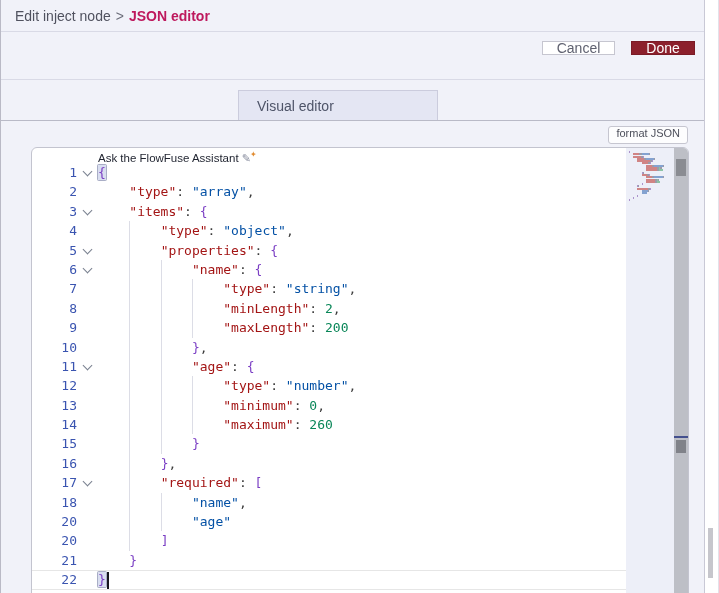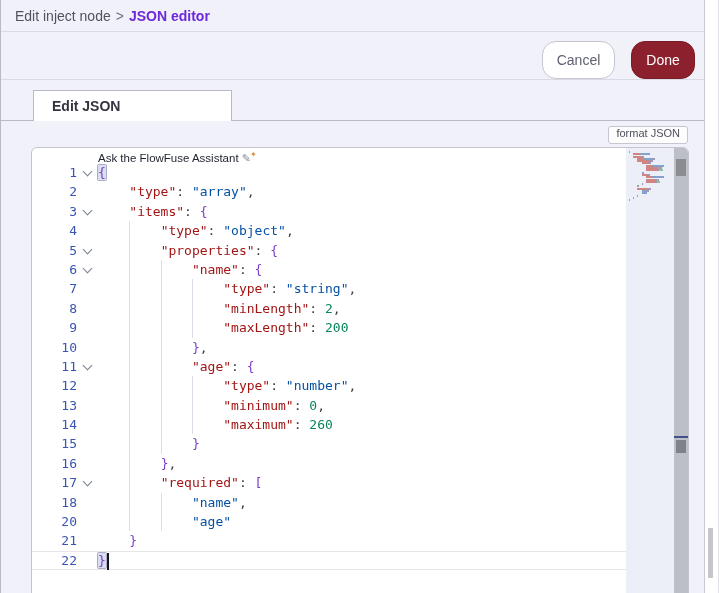--- a/index.html
+++ b/index.html
@@ -7,25 +7,25 @@
   body { font-family:"Liberation Sans", sans-serif; background:#fff; }
   .screen { position:relative; width:719px; height:593px; display:flex; }
 
   
   .dialog { position:relative; width:705px; height:593px; background:#f1f2f9;
             border-left:1px solid #babac6; border-right:1px solid #c9c9d6; }
 
   .header-band { height:32px; background:#f1f2f9; border-bottom:1px solid #d9dae6;
                  display:flex; align-items:center; padding-left:14px;
                  font-size:14px; color:#50525f; }
-  .header-band .crumb-current { font-weight:bold; color:#6d28d9; }
+  .header-band .crumb-current { font-weight:bold; color:#be185d; }
   .header-band .crumb-sep { margin:0 5px; color:#6b6d7a; }
 
   .action-band { position:relative; height:48px; background:#f1f2f9; border-bottom:1px solid #d9dae6; }
-  .btn { position:absolute; top:9px; height:38px; font-size:14px; border-radius:14px;
+  .btn { position:absolute; top:9px; height:14px; font-size:14px; border-radius:0;
          display:flex; align-items:center; justify-content:center; cursor:pointer; }
   .btn-cancel { right:89px; width:73px; background:#fff; border:1px solid #c6c6d0; color:#5f6170; }
   .btn-done   { right:9px;  width:64px; border:1px solid #7a1b26; color:#fff; font-weight:normal; }
 
   .tab-band { position:relative; height:41px; background:#f1f2f9; border-bottom:1px solid #b9bac7; }
   .tab { position:absolute; height:30px; font-size:14px; display:flex; align-items:center;
          padding-left:18px; cursor:pointer; }
   .tab-active { left:32px; bottom:-1px; width:199px; height:31px; background:#fff;
                 border:1px solid #b9bac7; border-bottom:none; font-weight:bold; color:#33343f; }
   .tab-inactive { left:237px; bottom:0; width:200px; background:#e4e6f3;
@@ -94,21 +94,21 @@
         <span>Edit inject node</span><span class="crumb-sep">&gt;</span><span class="crumb-current">JSON editor</span>
       </span>
     </div>
 
     <div class="action-band">
       <div class="btn btn-cancel">Cancel</div>
       <div class="btn btn-done" id="done-btn" style="background: rgb(140, 32, 44);">Done</div>
     </div>
 
     <div class="tab-band">
-      <div class="tab tab-active">Edit JSON</div>
+      <div class="tab tab-inactive">Visual editor</div>
     </div>
 
     <div class="body-band">
       <div class="format-btn">format JSON</div>
 
       <div class="editor">
         <div class="code-area">
           <div class="hint">
             <span>Ask the FlowFuse Assistant</span>
             <span class="pencil">✎</span><span class="spark">✦</span>
@@ -126,20 +126,21 @@
               <div class="row"><div class="guide" style="left: 97.32px;"></div><div class="guide" style="left: 128.64px;"></div><span class="gutter">10</span><span class="foldcol"></span><span class="tok-pln">            </span><span class="tok-brc">}</span><span class="tok-pun">,</span></div>
               <div class="row"><div class="guide" style="left: 97.32px;"></div><div class="guide" style="left: 128.64px;"></div><span class="gutter">11</span><span class="foldcol"><span class="chevron"></span></span><span class="tok-pln">            </span><span class="tok-key">"age"</span><span class="tok-pun">: </span><span class="tok-brc">{</span></div>
               <div class="row"><div class="guide" style="left: 97.32px;"></div><div class="guide" style="left: 128.64px;"></div><div class="guide" style="left: 159.96px;"></div><span class="gutter">12</span><span class="foldcol"></span><span class="tok-pln">                </span><span class="tok-key">"type"</span><span class="tok-pun">: </span><span class="tok-str">"number"</span><span class="tok-pun">,</span></div>
               <div class="row"><div class="guide" style="left: 97.32px;"></div><div class="guide" style="left: 128.64px;"></div><div class="guide" style="left: 159.96px;"></div><span class="gutter">13</span><span class="foldcol"></span><span class="tok-pln">                </span><span class="tok-key">"minimum"</span><span class="tok-pun">: </span><span class="tok-num">0</span><span class="tok-pun">,</span></div>
               <div class="row"><div class="guide" style="left: 97.32px;"></div><div class="guide" style="left: 128.64px;"></div><div class="guide" style="left: 159.96px;"></div><span class="gutter">14</span><span class="foldcol"></span><span class="tok-pln">                </span><span class="tok-key">"maximum"</span><span class="tok-pun">: </span><span class="tok-num">260</span></div>
               <div class="row"><div class="guide" style="left: 97.32px;"></div><div class="guide" style="left: 128.64px;"></div><span class="gutter">15</span><span class="foldcol"></span><span class="tok-pln">            </span><span class="tok-brc">}</span></div>
               <div class="row"><div class="guide" style="left: 97.32px;"></div><span class="gutter">16</span><span class="foldcol"></span><span class="tok-pln">        </span><span class="tok-brc">}</span><span class="tok-pun">,</span></div>
               <div class="row"><div class="guide" style="left: 97.32px;"></div><span class="gutter">17</span><span class="foldcol"><span class="chevron"></span></span><span class="tok-pln">        </span><span class="tok-key">"required"</span><span class="tok-pun">: </span><span class="tok-brc">[</span></div>
               <div class="row"><div class="guide" style="left: 97.32px;"></div><div class="guide" style="left: 128.64px;"></div><span class="gutter">18</span><span class="foldcol"></span><span class="tok-pln">            </span><span class="tok-str">"name"</span><span class="tok-pun">,</span></div>
               <div class="row"><div class="guide" style="left: 97.32px;"></div><div class="guide" style="left: 128.64px;"></div><span class="gutter">20</span><span class="foldcol"></span><span class="tok-pln">            </span><span class="tok-str">"age"</span></div>
+              <div class="row"><div class="guide" style="left: 97.32px;"></div><span class="gutter">20</span><span class="foldcol"></span><span class="tok-pln">        </span><span class="tok-brc">]</span></div>
               <div class="row"><span class="gutter">21</span><span class="foldcol"></span><span class="tok-pln">    </span><span class="tok-brc">}</span></div>
               <div class="row current"><span class="gutter">22</span><span class="foldcol"></span><span class="tok-brc match">}</span><span class="cursor"></span></div>
             </div>
         </div>
         <div class="minimap" id="minimap" style="padding-top: 3px;">
             <div class="mini-row" style="margin-left: 3px;"><span class="mini-bar m-brc" style="width: 1.05px;"></span></div>
             <div class="mini-row" style="margin-left: 3px;"><span class="mini-bar m-pln" style="width: 4.2px;"></span><span class="mini-bar m-key" style="width: 6.3px;"></span><span class="mini-bar m-pun" style="width: 2.1px;"></span><span class="mini-bar m-str" style="width: 7.35px;"></span><span class="mini-bar m-pun" style="width: 1.05px;"></span></div>
             <div class="mini-row" style="margin-left: 3px;"><span class="mini-bar m-pln" style="width: 4.2px;"></span><span class="mini-bar m-key" style="width: 7.35px;"></span><span class="mini-bar m-pun" style="width: 2.1px;"></span><span class="mini-bar m-brc" style="width: 1.05px;"></span></div>
             <div class="mini-row" style="margin-left: 3px;"><span class="mini-bar m-pln" style="width: 8.4px;"></span><span class="mini-bar m-key" style="width: 6.3px;"></span><span class="mini-bar m-pun" style="width: 2.1px;"></span><span class="mini-bar m-str" style="width: 8.4px;"></span><span class="mini-bar m-pun" style="width: 1.05px;"></span></div>
             <div class="mini-row" style="margin-left: 3px;"><span class="mini-bar m-pln" style="width: 8.4px;"></span><span class="mini-bar m-key" style="width: 12.6px;"></span><span class="mini-bar m-pun" style="width: 2.1px;"></span><span class="mini-bar m-brc" style="width: 1.05px;"></span></div>

